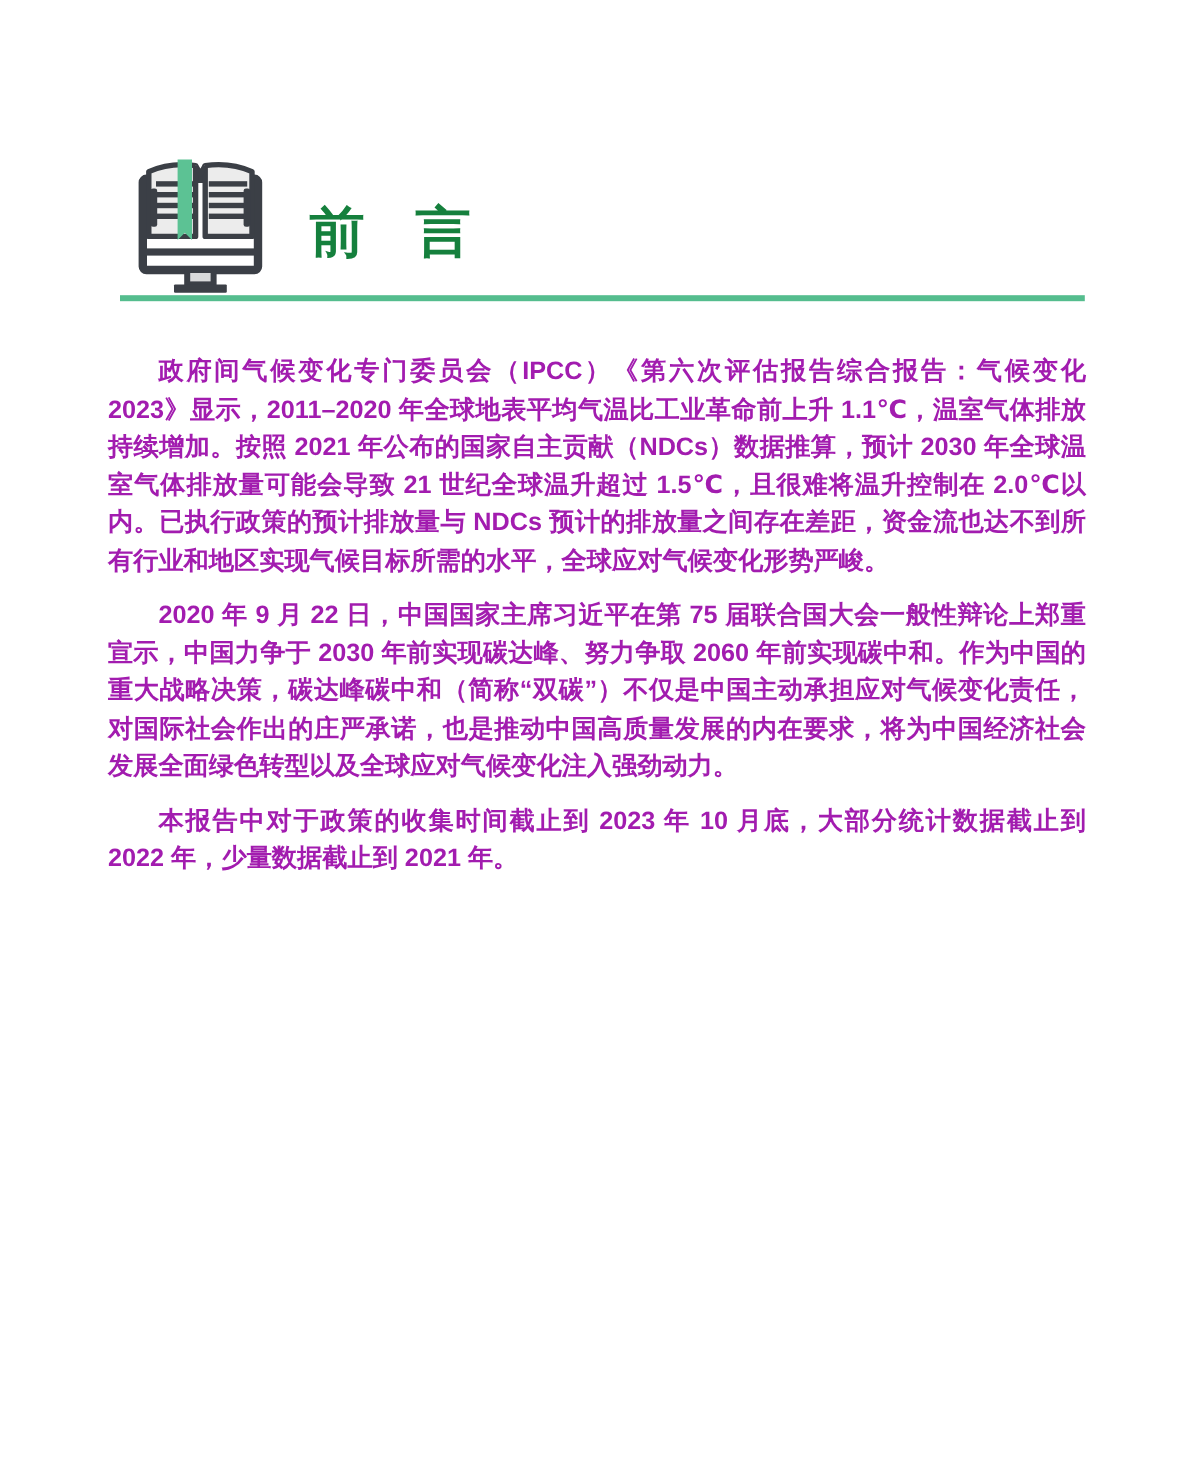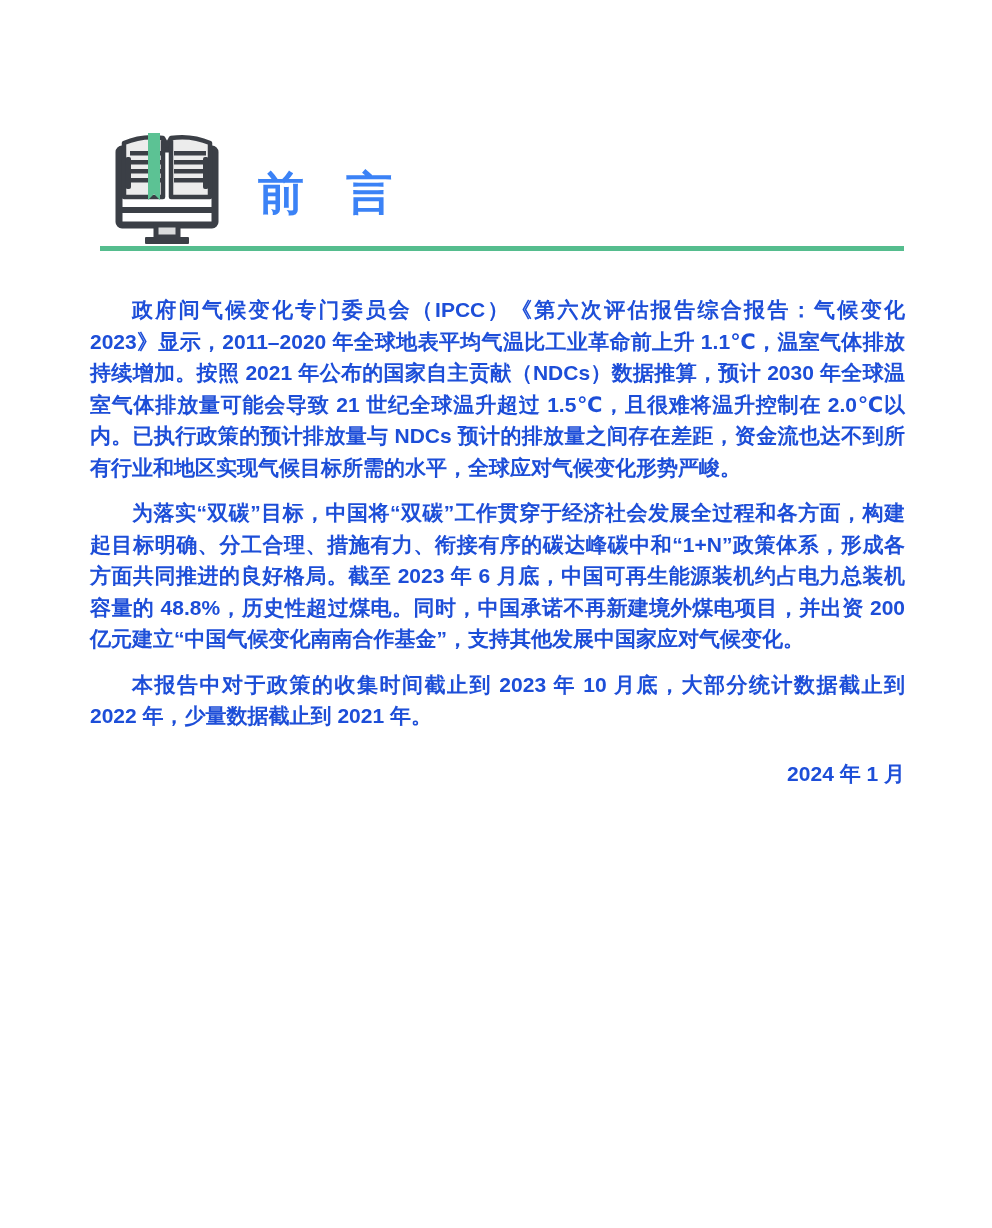--- a/index.html
+++ b/index.html
@@ -26,37 +26,37 @@
   .icon-wrap {
     width: 110px;
     height: 118px;
     flex: 0 0 auto;
   }
   .page-title {
     margin: 14px 0 0 36px;
     font-size: 46px;
     font-weight: bold;
     letter-spacing: 0.32em;
-    color: #3b82f6;
+    color: #15803d;
     white-space: nowrap;
   }
   .divider {
     position: absolute;
     left: 100px;
     top: 246px;
     width: 804px;
     height: 5px;
     background: #55bd8e;
   }
   .body-text {
     position: absolute;
     left: 90px;
     top: 294px;
     width: 815px;
-    color: #1d4ed8;
+    color: #a21caf;
   }
   .body-text p {
     margin: 0 0 14px 0;
     font-size: 21px;
     line-height: 31.5px;
     font-weight: 600;
     text-align: justify;
     text-indent: 2em;
   }
   .date-line {
@@ -104,18 +104,17 @@
         <path d="M36 4 L48 4 L48 71 L42 65 L36 71 Z" fill="#5cc294"></path>
       </svg>
     </div>
     <h1 class="page-title">前 言</h1>
   </div>
 
   <div class="divider"></div>
 
   <main class="body-text">
     <p>政府间气候变化专门委员会（IPCC）《第六次评估报告综合报告：气候变化 2023》显示，2011–2020 年全球地表平均气温比工业革命前上升 1.1℃，温室气体排放持续增加。按照 2021 年公布的国家自主贡献（NDCs）数据推算，预计 2030 年全球温室气体排放量可能会导致 21 世纪全球温升超过 1.5℃，且很难将温升控制在 2.0℃以内。已执行政策的预计排放量与 NDCs 预计的排放量之间存在差距，资金流也达不到所有行业和地区实现气候目标所需的水平，全球应对气候变化形势严峻。</p>
-    <p>为落实“双碳”目标，中国将“双碳”工作贯穿于经济社会发展全过程和各方面，构建起目标明确、分工合理、措施有力、衔接有序的碳达峰碳中和“1+N”政策体系，形成各方面共同推进的良好格局。截至 2023 年 6 月底，中国可再生能源装机约占电力总装机容量的 48.8%，历史性超过煤电。同时，中国承诺不再新建境外煤电项目，并出资 200 亿元建立“中国气候变化南南合作基金”，支持其他发展中国家应对气候变化。</p>
+    <p>2020 年 9 月 22 日，中国国家主席习近平在第 75 届联合国大会一般性辩论上郑重宣示，中国力争于 2030 年前实现碳达峰、努力争取 2060 年前实现碳中和。作为中国的重大战略决策，碳达峰碳中和（简称“双碳”）不仅是中国主动承担应对气候变化责任，对国际社会作出的庄严承诺，也是推动中国高质量发展的内在要求，将为中国经济社会发展全面绿色转型以及全球应对气候变化注入强劲动力。</p>
     <p>本报告中对于政策的收集时间截止到 2023 年 10 月底，大部分统计数据截止到 2022 年，少量数据截止到 2021 年。</p>
-    <p class="date-line">2024 年 1 月</p>
   </main>
 
 </div>
 
 </body></html>

